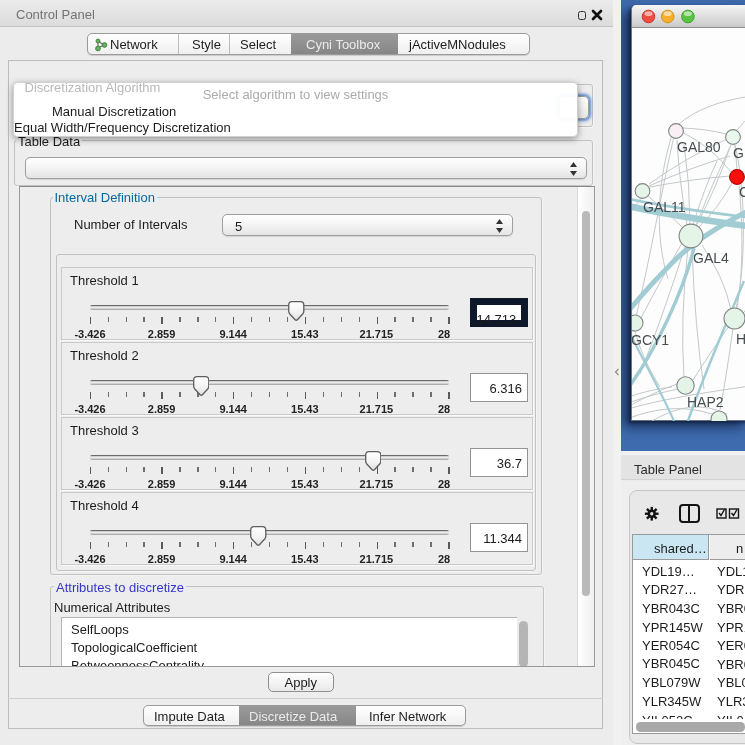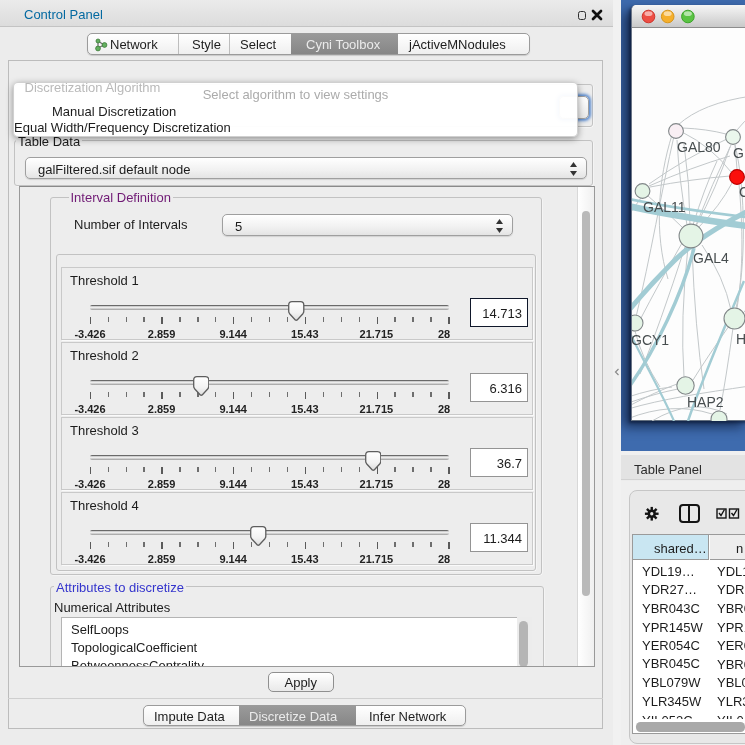--- a/index.html
+++ b/index.html
@@ -10,21 +10,21 @@
   .lblbg { background:#ededed; padding:0 2px; }
   .groupbox { position:absolute; border:1px solid #c2c2c2; border-radius:3px; box-shadow:0.5px 0.5px 0 rgba(255,255,255,.8); }
   .combo { position:absolute; background:linear-gradient(#ffffff,#f1f1f1 60%,#e4e4e4); border:1px solid #9f9f9f; border-radius:5px; box-shadow:0 1px 1px rgba(0,0,0,.12); font-size:13px; }
   .tickl { position:absolute; font-size:11px; font-weight:bold; color:#222; transform:translateX(-50%); white-space:nowrap; }
 </style></head>
 <body>
 
 <div class="abs" style="left:0;top:0;width:613px;height:745px;background:#ececec;"></div>
 
 <div class="abs" style="left:0;top:0;width:613px;height:27px;background:linear-gradient(#ebebeb,#dcdcdc);border-bottom:1px solid #c3c3c3;"></div>
-<div class="abs t13" style="left:24px;top:7px;color:#0369a1;">Control Panel</div>
+<div class="abs t13" style="left:16px;top:7px;color:#737373;">Control Panel</div>
 <div class="abs" style="left:577.5px;top:11px;width:8.8px;height:8.8px;border:1.5px solid #2e2e2e;border-radius:2.5px;"></div>
 <svg class="abs" style="left:590px;top:8px;" width="14" height="14" viewBox="0 0 14 14">
   <path d="M3 3 L11 11 M11 3 L3 11" stroke="#111" stroke-width="2.7" stroke-linecap="round"></path>
 </svg>
 
 <div class="abs" style="left:87px;top:32.5px;width:443px;height:22px;border:1px solid #9b9b9b;border-radius:5px;background:linear-gradient(#ffffff,#efefef);box-shadow:0 1px 1px rgba(0,0,0,.15);overflow:hidden;">
   <div class="abs" style="left:0;top:0;width:203px;height:22px;"></div>
   <div class="abs" style="left:90px;top:0;width:1px;height:22px;background:#bdbdbd;"></div>
   <div class="abs" style="left:141px;top:0;width:1px;height:22px;background:#bdbdbd;"></div>
   <div class="abs" style="left:203px;top:0;width:107px;height:22px;background:linear-gradient(#9a9a9a,#848484);"></div>
@@ -42,34 +42,33 @@
 </div>
 
 <div class="abs" style="left:7.5px;top:59.5px;width:595.5px;height:669.5px;border:1px solid #bcbcbc;background:#ededed;"></div>
 
 <div class="groupbox" style="left:13.5px;top:84px;width:579.5px;height:42.5px;"></div>
 <div class="abs" style="left:559px;top:95.5px;width:29.5px;height:23.5px;background:linear-gradient(#fff,#e8e8e8);border:1px solid #9f9f9f;border-radius:5px;box-shadow:0 0 3px 1.5px rgba(74,128,203,.9);"></div>
 
 <div class="groupbox" style="left:13.5px;top:140px;width:579.5px;height:45.5px;"></div>
 <div class="abs t13 lblbg" style="left:16px;top:133.5px;">Table Data</div>
 <div class="combo" style="left:25px;top:156.5px;width:562px;height:22px;">
-  <div class="abs" style="left:12px;top:4px;">galFiltered.sif default node</div>
   <svg class="abs" style="right:7px;top:3px;" width="11" height="16" viewBox="0 0 11 16">
     <path d="M5.5 1 L9 6 L2 6 Z" fill="#333"></path>
       <path d="M5.5 15 L9 10 L2 10 Z" fill="#333"></path>
   </svg>
 </div>
 
 <div class="abs" style="left:18.5px;top:186px;width:576px;height:480.5px;border:1px solid #999;border-top-color:#8a8a8a;background:#ededed;overflow:hidden;" id="sp">
 
   <div class="abs" style="right:0;top:0;width:17px;height:100%;background:linear-gradient(90deg,#ffffff,#f0f0f0);border-left:1px solid #d8d8d8;"></div>
   <div class="abs" style="right:3.5px;top:24px;width:8.5px;height:385px;background:#b9b9b9;border-radius:4.5px;"></div>
 
   <div class="groupbox" style="left:30.5px;top:10px;width:492px;height:377.5px;"></div>
-  <div class="abs t13 lblbg" style="left:49px;top:3px;color:#701a75;">Interval Definition</div>
+  <div class="abs t13 lblbg" style="left:33px;top:3px;color:#0369a1;">Interval Definition</div>
 
   <div class="abs b13" style="left:54.5px;top:30px;">Number of Intervals</div>
   <div class="combo" style="left:202.5px;top:26.5px;width:291px;height:22px;">
     <div class="abs" style="left:12px;top:4px;">5</div>
     <svg class="abs" style="right:7px;top:3px;" width="11" height="16" viewBox="0 0 11 16">
       <path d="M5.5 1 L9 6 L2 6 Z" fill="#333"></path>
         <path d="M5.5 15 L9 10 L2 10 Z" fill="#333"></path>
     </svg>
   </div>
 
@@ -108,21 +107,21 @@
   <svg class="abs" style="left:226.4px;top:33.4px;" width="16.5" height="19.5" viewBox="0 0 16.5 19.5">
     <path d="M4 0.7 L12.5 0.7 Q15.8 0.7 15.8 4 L15.8 10.2 Q15.8 11.6 14.9 12.7 L9.2 18.9 Q8.25 19.6 7.3 18.9 L1.6 12.7 Q0.7 11.6 0.7 10.2 L0.7 4 Q0.7 0.7 4 0.7 Z" fill="url(#g0)" stroke="#5d5d5d" stroke-width="1.3"></path>
     <defs>
           <linearGradient id="g0" x1="0" y1="0" x2="0" y2="1">
             <stop offset="0" stop-color="#ffffff"></stop>
             <stop offset=".6" stop-color="#f2f2f2"></stop>
             <stop offset="1" stop-color="#dcdcdc"></stop>
           </linearGradient>
         </defs>
   </svg>
-  <div class="abs" style="left:407.5px;top:29.5px;width:58px;height:29.5px;background:#fff;border:1px solid #0f172a;font-size:13px;text-align:right;padding:7px 4.5px 0 0;">14.713</div>
+  <div class="abs" style="left:407.5px;top:29.5px;width:58px;height:29.5px;background:#fff;border:7px solid #0f172a;font-size:13px;text-align:right;padding:7px 4.5px 0 0;">14.713</div>
 </div>
 <div class="abs" style="left:41.5px;top:155.0px;width:471.5px;height:73px;border:1px solid #c9c9c9;box-shadow:1px 1px 0 #fafafa;">
   <div class="abs b13" style="left:8px;top:4.5px;">Threshold 2</div>
   <div class="abs" style="left:27.5px;top:37.3px;width:359px;height:4.6px;border-radius:2px;background:linear-gradient(#6a6a6a 0 23%,#ececec 32% 56%,#b9b9b9 82%,#9d9d9d);"></div>
   <div class="abs" style="left:27.6px;top:48.8px;width:1.4px;height:7px;background:#5a5a5a;"></div>
   <div class="abs" style="left:45.5px;top:49.2px;width:1.4px;height:4.8px;background:#6e6e6e;"></div>
   <div class="abs" style="left:63.5px;top:49.2px;width:1.4px;height:4.8px;background:#6e6e6e;"></div>
   <div class="abs" style="left:81.4px;top:49.2px;width:1.4px;height:4.8px;background:#6e6e6e;"></div>
   <div class="abs" style="left:99.3px;top:48.8px;width:1.4px;height:7px;background:#5a5a5a;"></div>
   <div class="abs" style="left:117.2px;top:49.2px;width:1.4px;height:4.8px;background:#6e6e6e;"></div>

